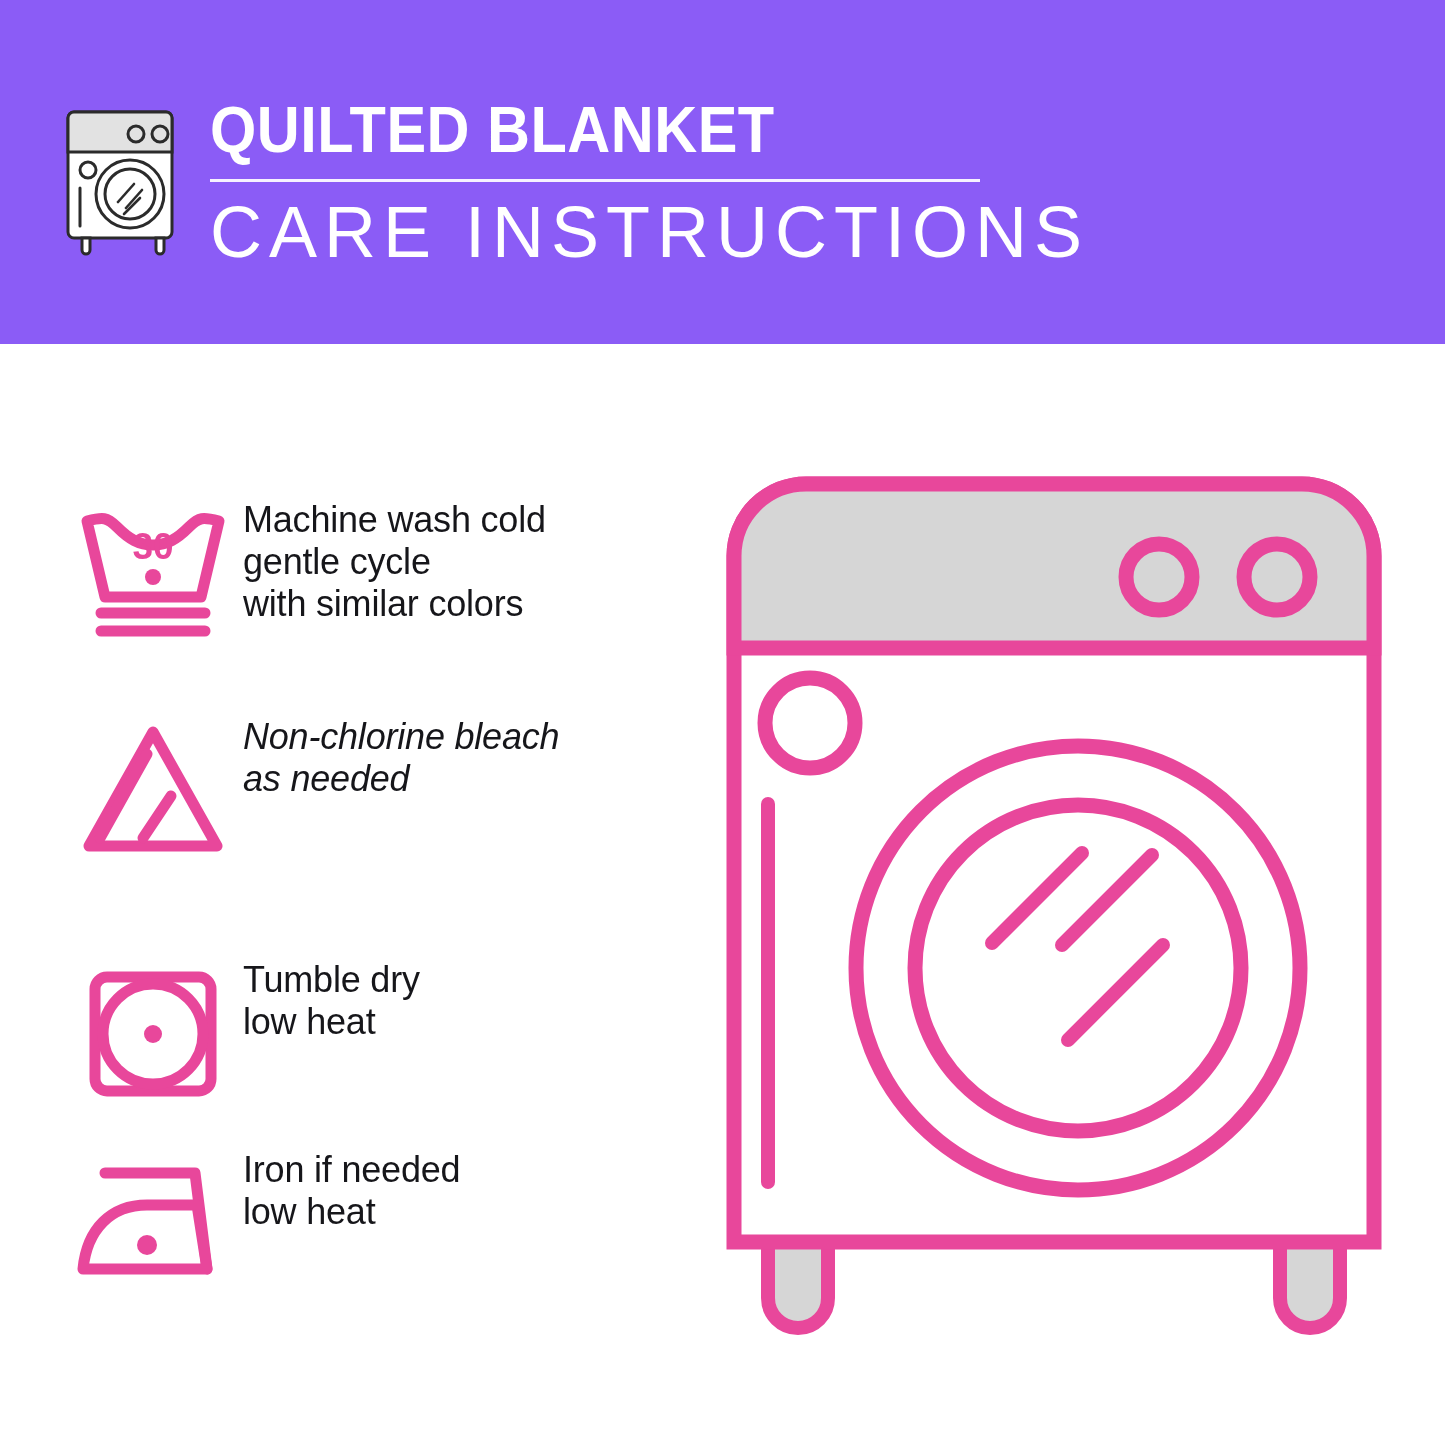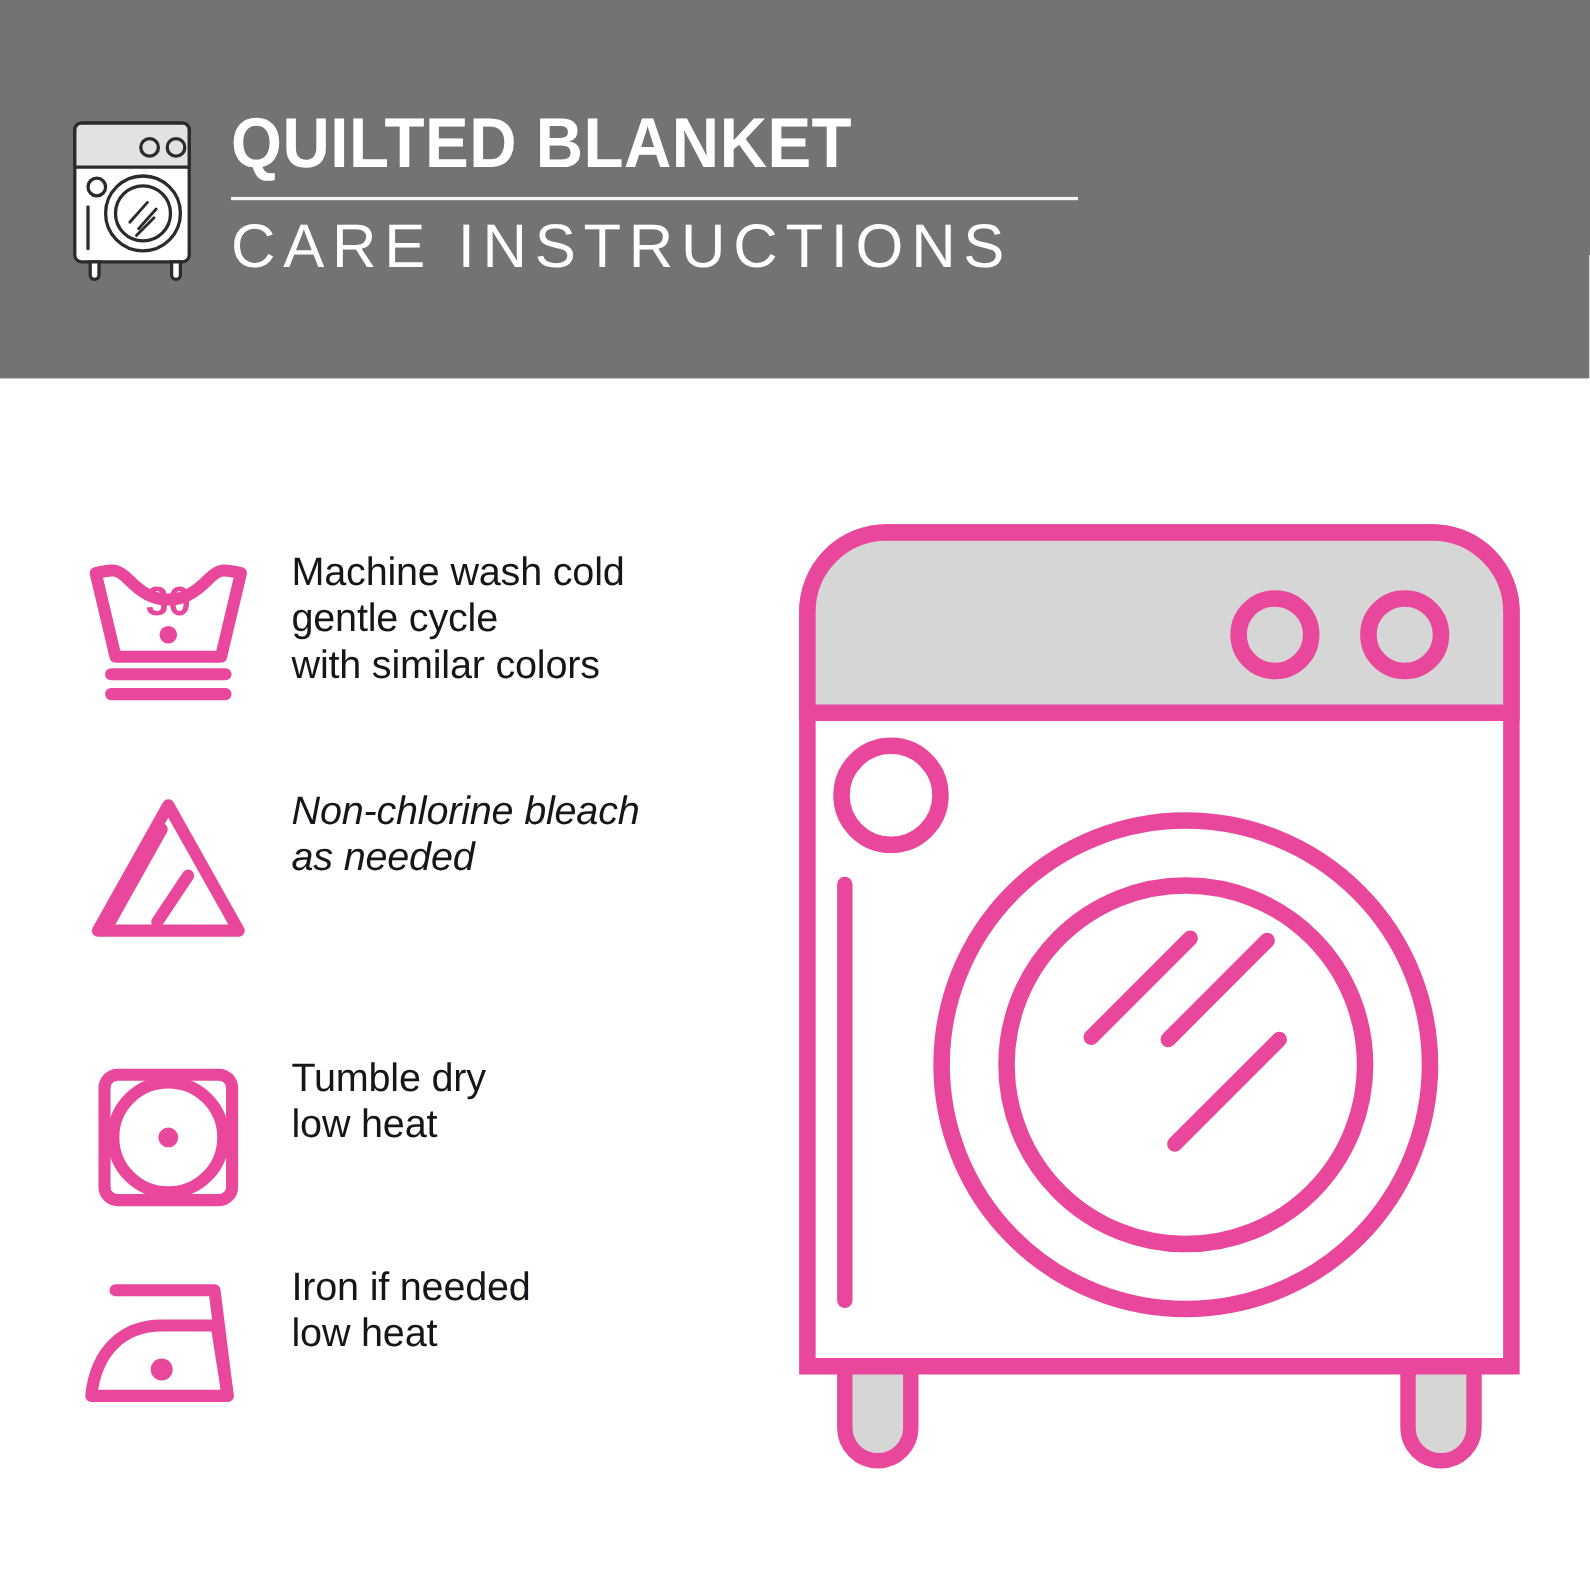--- a/index.html
+++ b/index.html
@@ -15,21 +15,21 @@
     position: relative;
   }
 
   
   .header {
     position: absolute;
     left: 0;
     top: 0;
     width: 1445px;
     height: 344px;
-    background: #737373;
+    background: #8b5cf6;
   }
   .header-inner {
     position: absolute;
     left: 60px;
     top: 98px;
     display: flex;
     align-items: flex-start;
   }
   .header-logo {
     width: 128px;
@@ -54,21 +54,21 @@
   }
   .title-rule {
     width: 770px;
     height: 3px;
     background: #ffffff;
     opacity: 0.92;
     margin: 17px 0 14px 0;
   }
   .title-sub {
     color: #ffffff;
-    font-size: 56px;
+    font-size: 72px;
     font-weight: normal;
     letter-spacing: 7px;
     line-height: 1.0;
     white-space: nowrap;
   }
 
   
   .care-list {
     position: absolute;
     left: 0;
@@ -90,21 +90,21 @@
 
   .care-symbol {
     width: 165px;
     height: 150px;
     flex: 0 0 auto;
     display: flex;
     align-items: center;
     justify-content: center;
   }
   .care-text {
-    margin-left: 30px;
+    margin-left: 8px;
     color: #16161a;
     font-size: 36px;
     line-height: 1.17;
     font-weight: normal;
     letter-spacing: -0.2px;
   }
   .care-text .ln { display: block; white-space: nowrap; }
 
   
   .machine {

